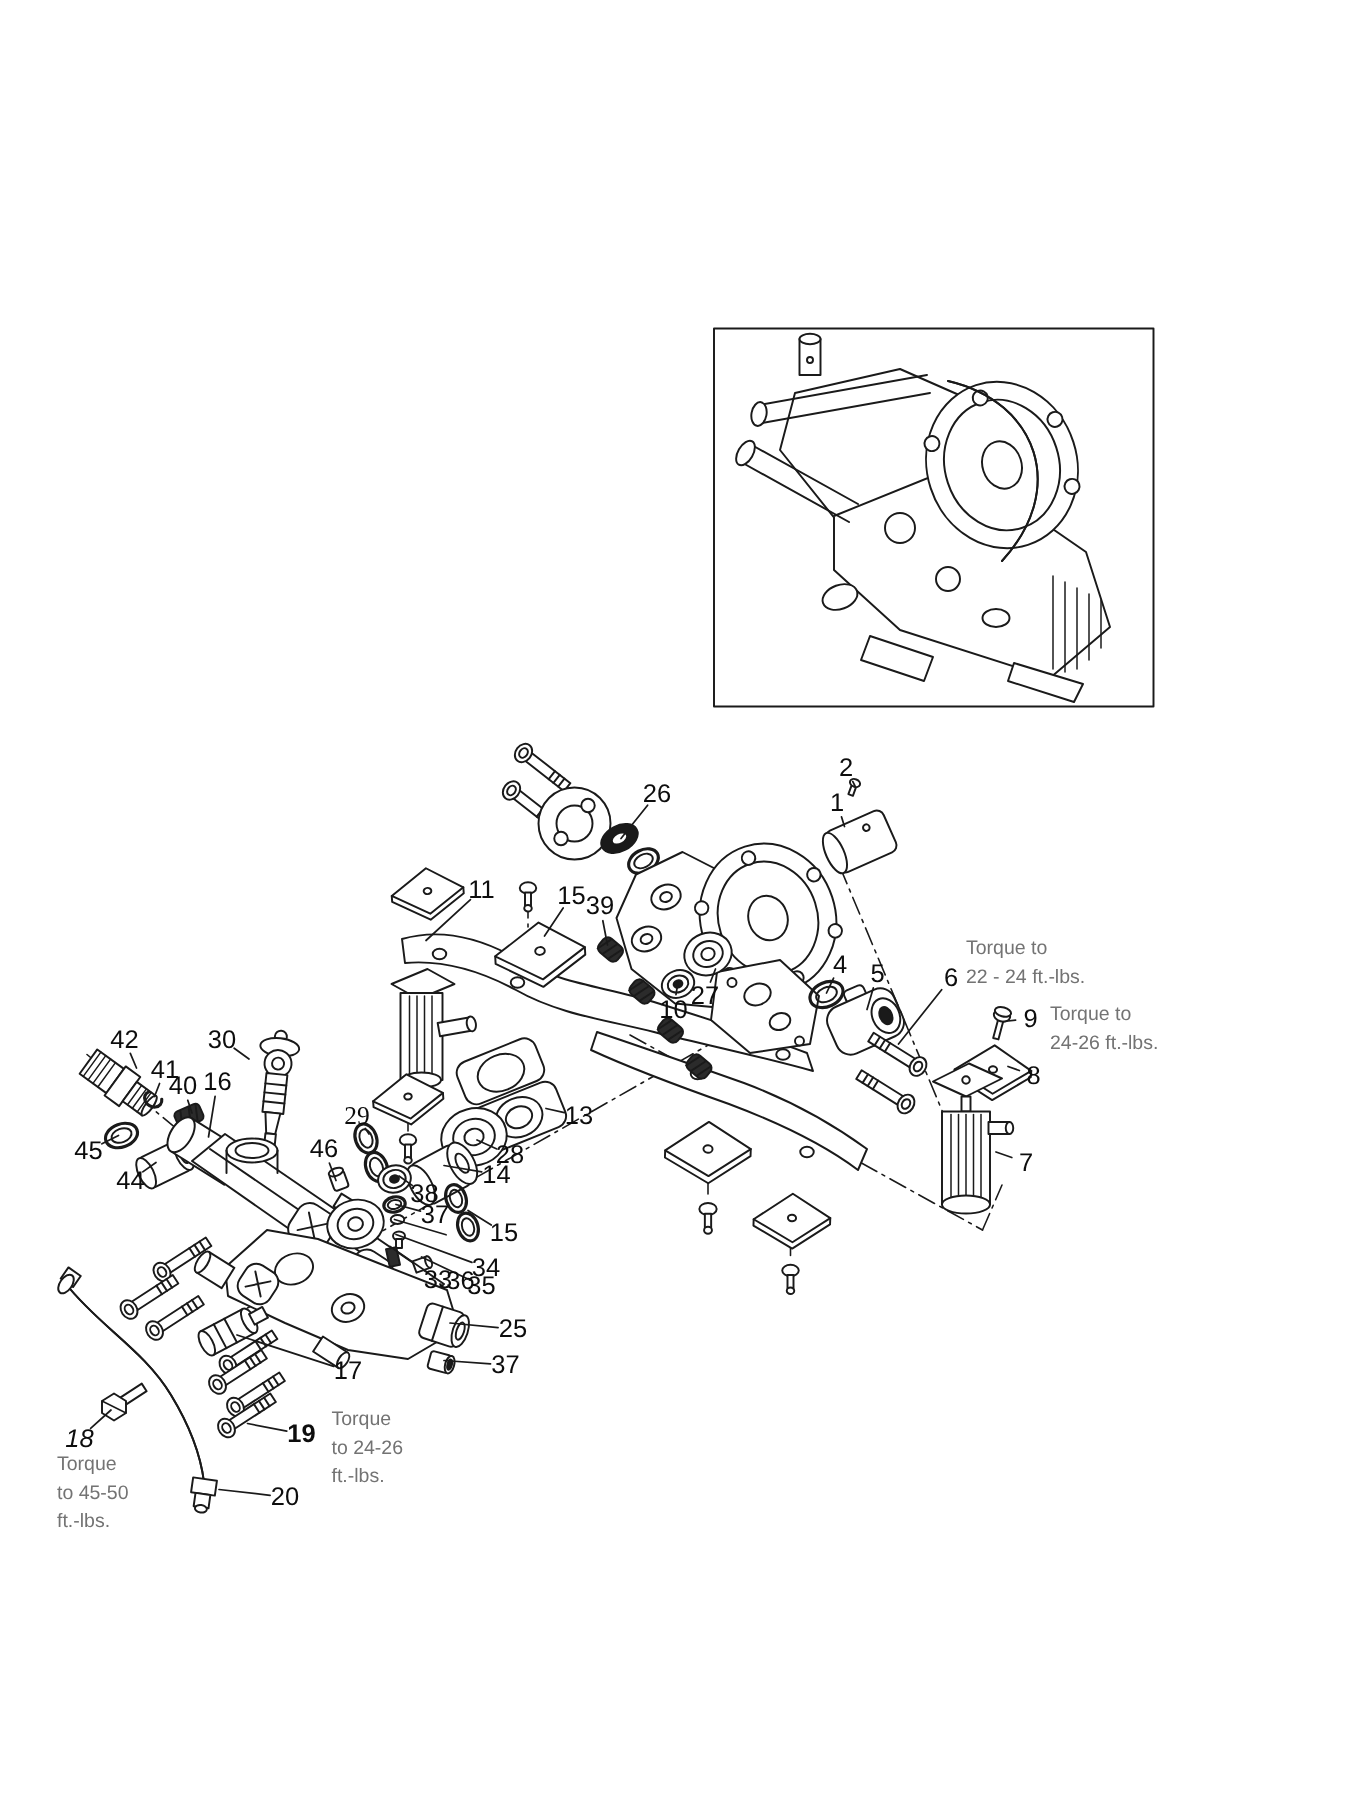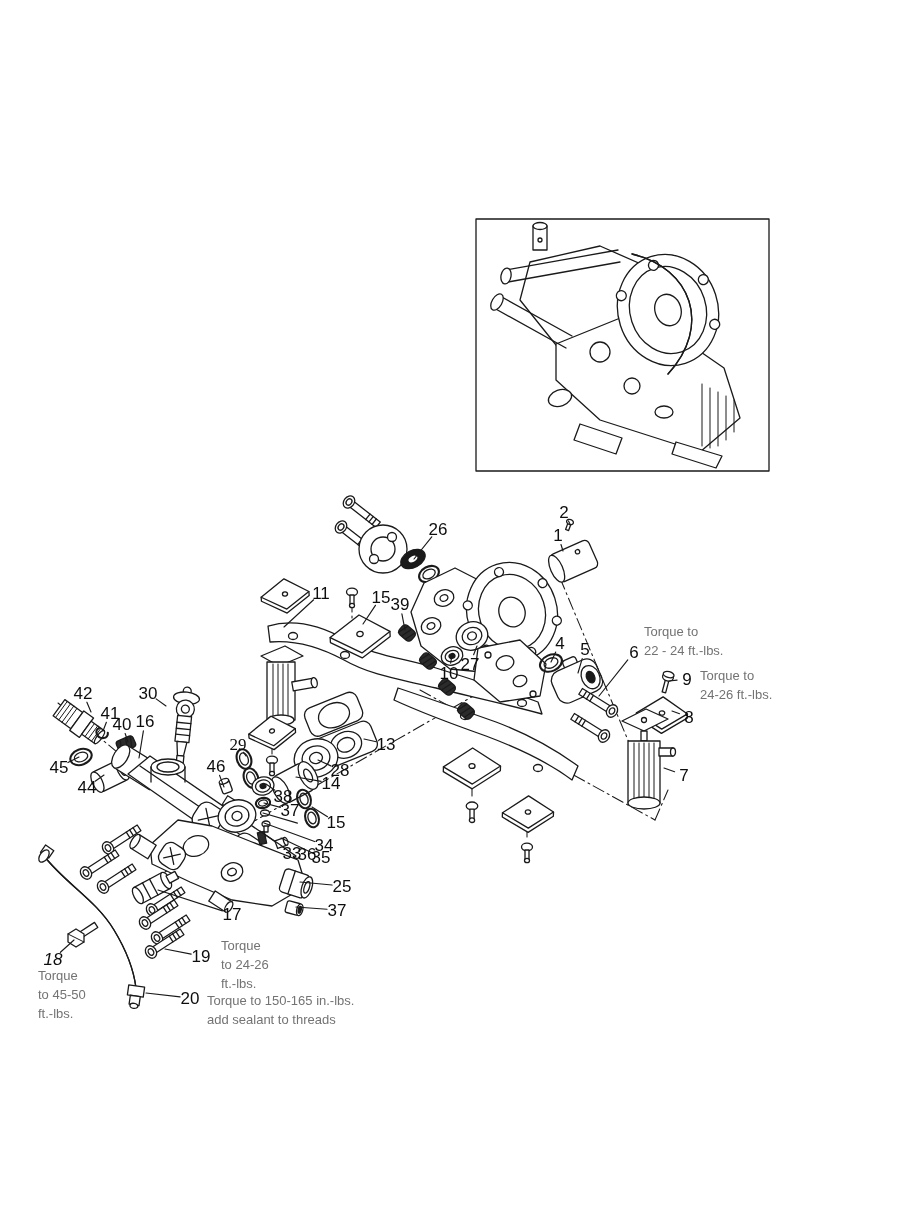--- a/index.html
+++ b/index.html
@@ -496,21 +496,21 @@
       <div class="part-num" style="left: 687px; top: 679px;">9</div>
       <div class="part-num" style="left: 449px; top: 673px;">10</div>
       <div class="part-num" style="left: 321px; top: 593px;">11</div>
       <div class="part-num" style="left: 381px; top: 597px;">15</div>
       <div class="part-num" style="left: 386px; top: 744px;">13</div>
       <div class="part-num" style="left: 331px; top: 783px;">14</div>
       <div class="part-num" style="left: 336px; top: 822px;">15</div>
       <div class="part-num" style="left: 145px; top: 721px;">16</div>
       <div class="part-num" style="left: 232px; top: 914px;">17</div>
       <div class="part-num" style="left: 53px; top: 959px; font-style: italic;">18</div>
-      <div class="part-num" style="left: 201px; top: 956px;">19</div>
+      <div class="part-num" style="left: 201px; top: 956px; font-weight: bold;">19</div>
       <div class="part-num" style="left: 190px; top: 998px;">20</div>
       <div class="part-num" style="left: 438px; top: 529px;">26</div>
       <div class="part-num" style="left: 470px; top: 664px;">27</div>
       <div class="part-num" style="left: 340px; top: 770px;">28</div>
       <div class="part-num" style="left: 238px; top: 744px; font-family: Liberation Serif, serif;">29</div>
       <div class="part-num" style="left: 148px; top: 693px;">30</div>
       <div class="part-num" style="left: 342px; top: 886px;">25</div>
       <div class="part-num" style="left: 337px; top: 910px;">37</div>
       <div class="part-num" style="left: 292px; top: 853px;">33</div>
       <div class="part-num" style="left: 324px; top: 845px;">34</div>
@@ -528,17 +528,15 @@
       <div class="torque-note" style="left: 644px; top: 622px;">Torque to
 22 - 24 ft.-lbs.</div>
       <div class="torque-note" style="left: 700px; top: 666px;">Torque to
 24-26 ft.-lbs.</div>
       <div class="torque-note" style="left: 221px; top: 936px;">Torque
 to 24-26
 ft.-lbs.</div>
       <div class="torque-note" style="left: 38px; top: 966px;">Torque
 to 45-50
 ft.-lbs.</div>
-      <div class="torque-note" style="left: 207px; top: 991px;">Torque to 150-165 in.-lbs.
-add sealant to threads</div>
     </div>
 
 </div>
 
 </body></html>

